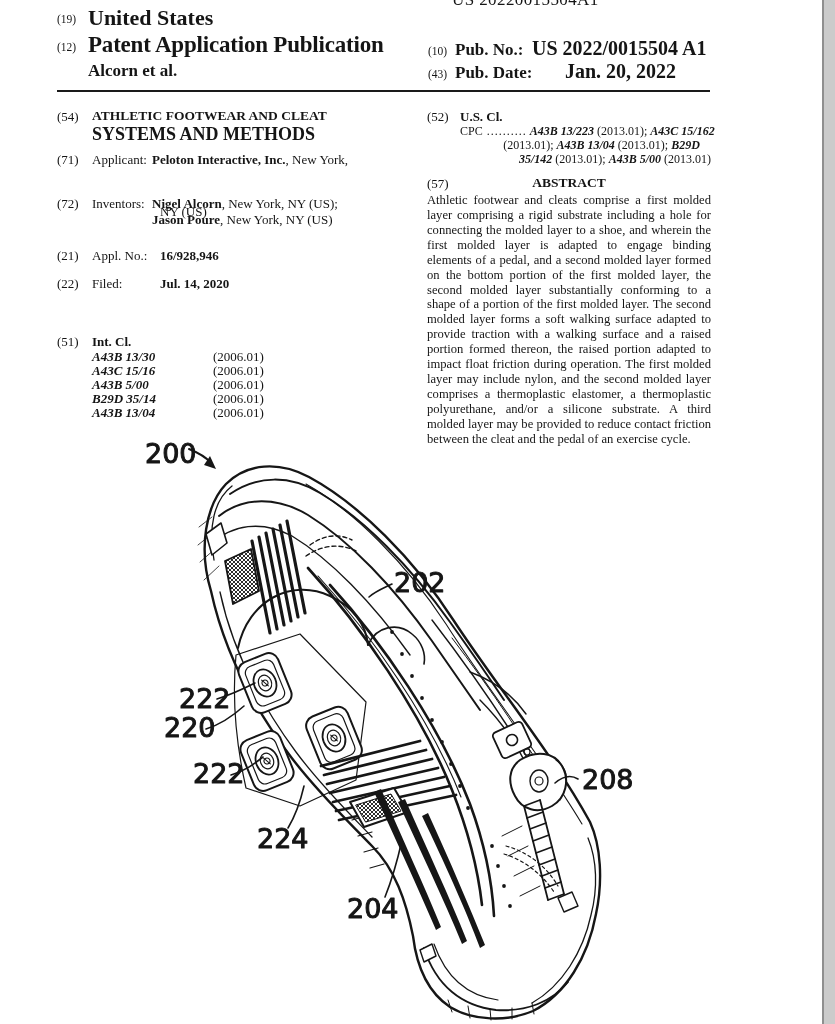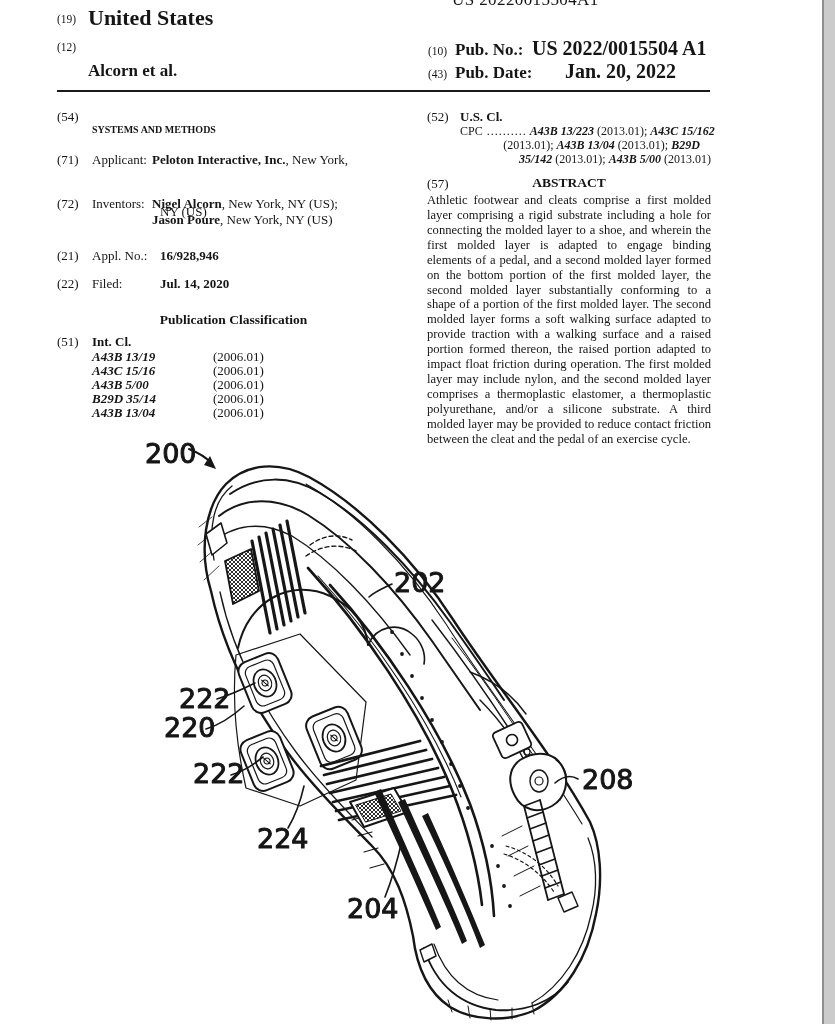--- a/index.html
+++ b/index.html
@@ -33,58 +33,59 @@
 <div class="page">
 
   <div class="edge-line"></div>
   <div class="edge-gutter"></div>
 
   <div class="doc-top abs">US 20220015504A1</div>
 
   <div class="abs code" style="left:57px;top:13px;">(19)</div>
   <div class="h-country">United States</div>
   <div class="abs code" style="left:57px;top:41px;font-family:Liberation Serif, serif;">(12)</div>
+  <div class="h-type">Patent Application Publication</div>
   <div class="h-auth">Alcorn et al.</div>
 
   <div class="abs code" style="left:428px;top:45px;">(10)</div>
   <div class="abs pub-label" style="left:455px;top:40px;">Pub. No.:</div>
   <div class="abs pub-val" style="left:532px;top:37px;">US 2022/0015504 A1</div>
   <div class="abs code" style="left:428px;top:68px;">(43)</div>
   <div class="abs pub-label" style="left:455px;top:63px;">Pub. Date:</div>
   <div class="abs pub-val" style="left:530px;top:60px;width:181px;text-align:center;">Jan. 20, 2022</div>
 
   <div class="rule"></div>
 
   <div class="abs body-t" style="left:57px;top:109px;">(54)</div>
-  <div class="abs b" style="left:92px;top:124px;font-size:10px;">SYSTEMS AND METHODS</div>
+  <div class="abs b" style="left:92px;top:108px;font-size:13.5px;">ATHLETIC FOOTWEAR AND CLEAT</div>
+  <div class="abs b" style="left:92px;top:124px;font-size:18px;">SYSTEMS AND METHODS</div>
 
   <div class="abs body-t" style="left:57px;top:152px;">(71)</div>
   <div class="abs body-t" style="left:92px;top:152px;">Applicant:</div>
   <div class="abs body-t" style="left:152px;top:152px;"><span class="b">Peloton Interactive, Inc.</span><span>, New York,</span></div>
   <div class="abs body-t" style="left:160px;top:168px;margin-top:36px;">NY (US)</div>
 
   <div class="abs body-t" style="left:57px;top:196px;">(72)</div>
   <div class="abs body-t" style="left:92px;top:196px;">Inventors:</div>
   <div class="abs body-t" style="left:152px;top:196px;"><span class="b">Nigel Alcorn</span><span>, New York, NY (US);</span></div>
   <div class="abs body-t" style="left:152px;top:212px;"><span class="b">Jason Poure</span><span>, New York, NY (US)</span></div>
 
   <div class="abs body-t" style="left:57px;top:248px;">(21)</div>
   <div class="abs body-t" style="left:92px;top:248px;">Appl. No.:</div>
   <div class="abs body-t b" style="left:160px;top:248px;">16/928,946</div>
 
   <div class="abs body-t" style="left:57px;top:276px;">(22)</div>
   <div class="abs body-t" style="left:92px;top:276px;">Filed:</div>
   <div class="abs body-t b" style="left:160px;top:276px;">Jul. 14, 2020</div>
 
-  <div class="abs center-head" style="left:57px;top:312px;width:353px;">Publication Classification</div>
 
   <div class="abs body-t" style="left:57px;top:334px;">(51)</div>
   <div class="abs body-t b" style="left:92px;top:334px;">Int. Cl.</div>
 
-  <div class="abs body-t bi" style="left:92px;top:349px;">A43B 13/19</div>
+  <div class="abs body-t bi" style="left:92px;top:349px;">A43B 13/30</div>
   <div class="abs body-t" style="left:213px;top:349px;">(2006.01)</div>
   <div class="abs body-t bi" style="left:92px;top:363px;">A43C 15/16</div>
   <div class="abs body-t" style="left:213px;top:363px;">(2006.01)</div>
   <div class="abs body-t bi" style="left:92px;top:377px;">A43B 5/00</div>
   <div class="abs body-t" style="left:213px;top:377px;">(2006.01)</div>
   <div class="abs body-t bi" style="left:92px;top:391px;">B29D 35/14</div>
   <div class="abs body-t" style="left:213px;top:391px;">(2006.01)</div>
   <div class="abs body-t bi" style="left:92px;top:405px;">A43B 13/04</div>
   <div class="abs body-t" style="left:213px;top:405px;">(2006.01)</div>
 

